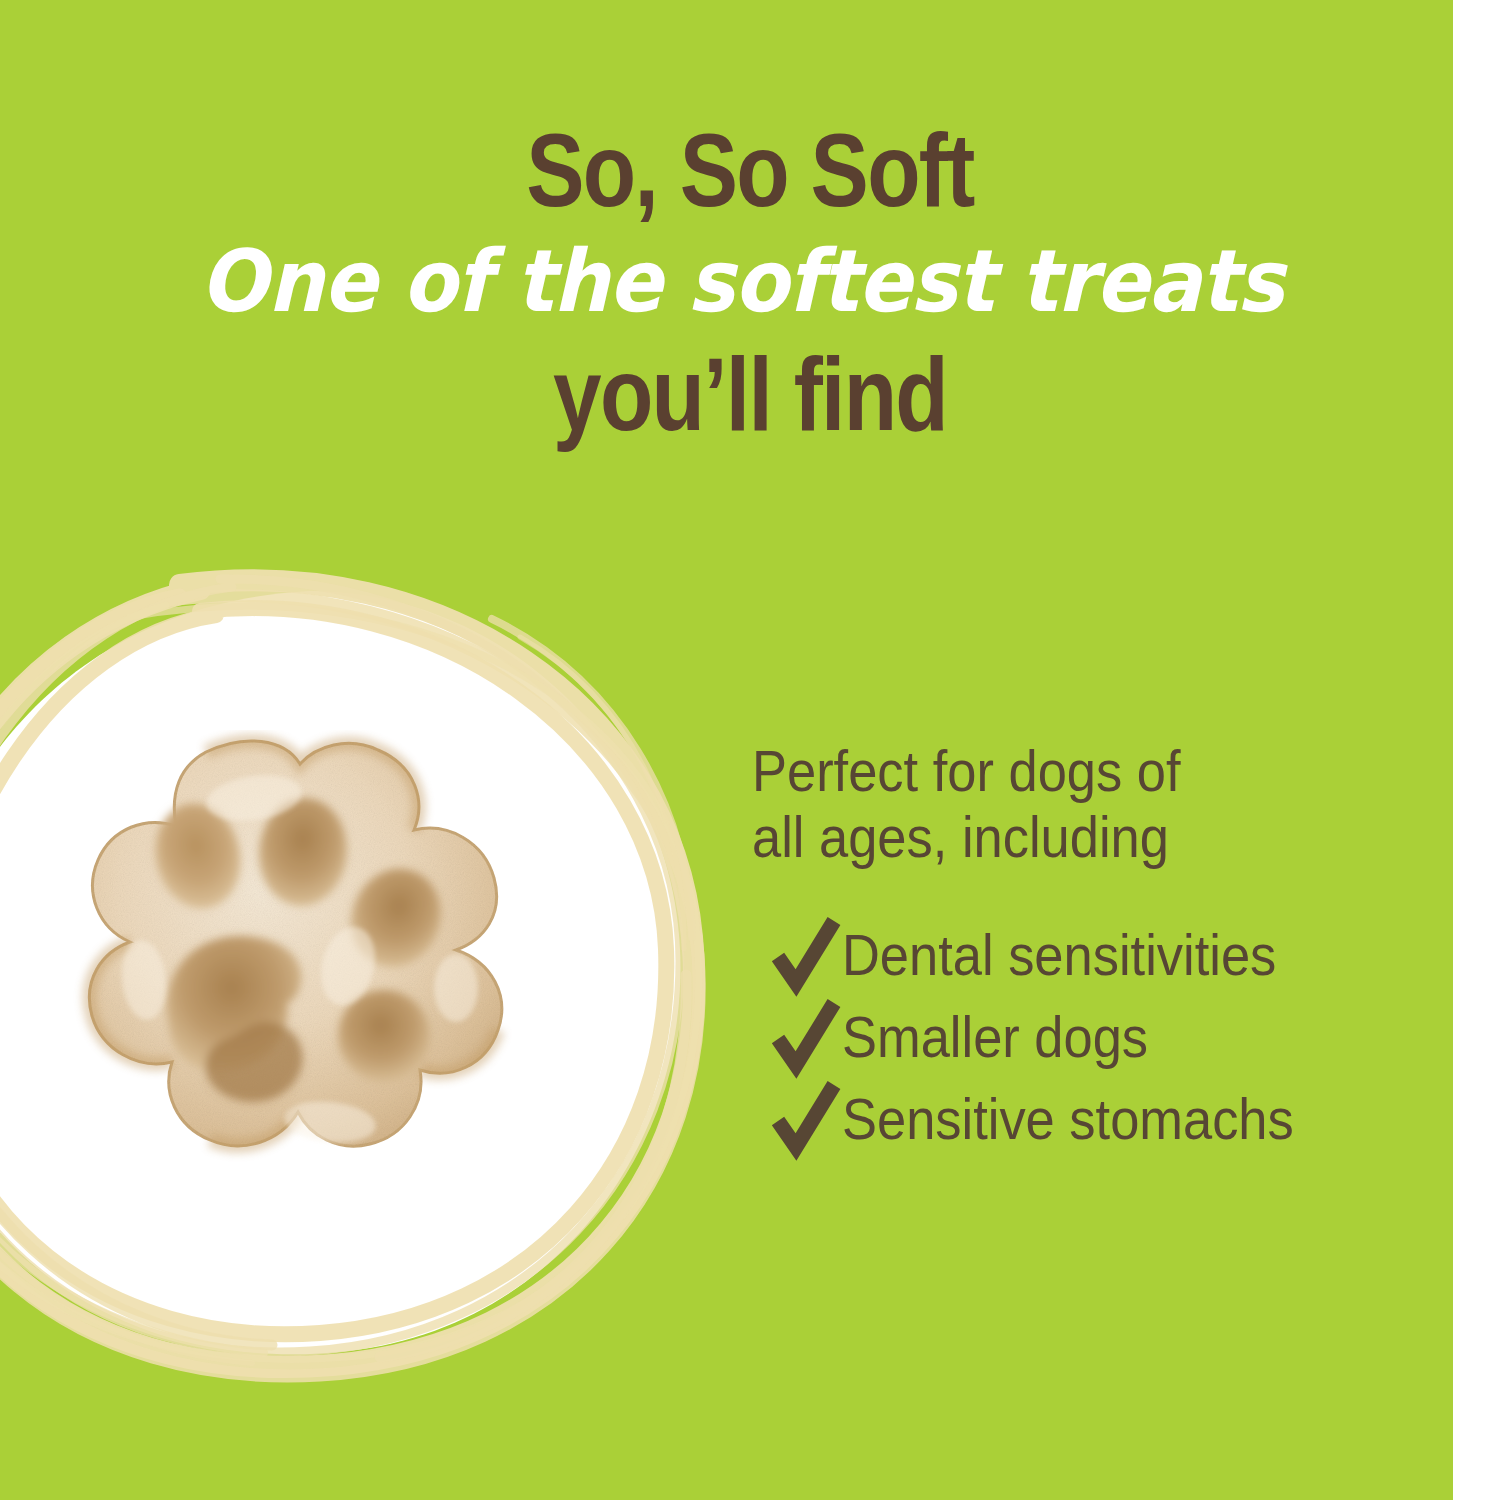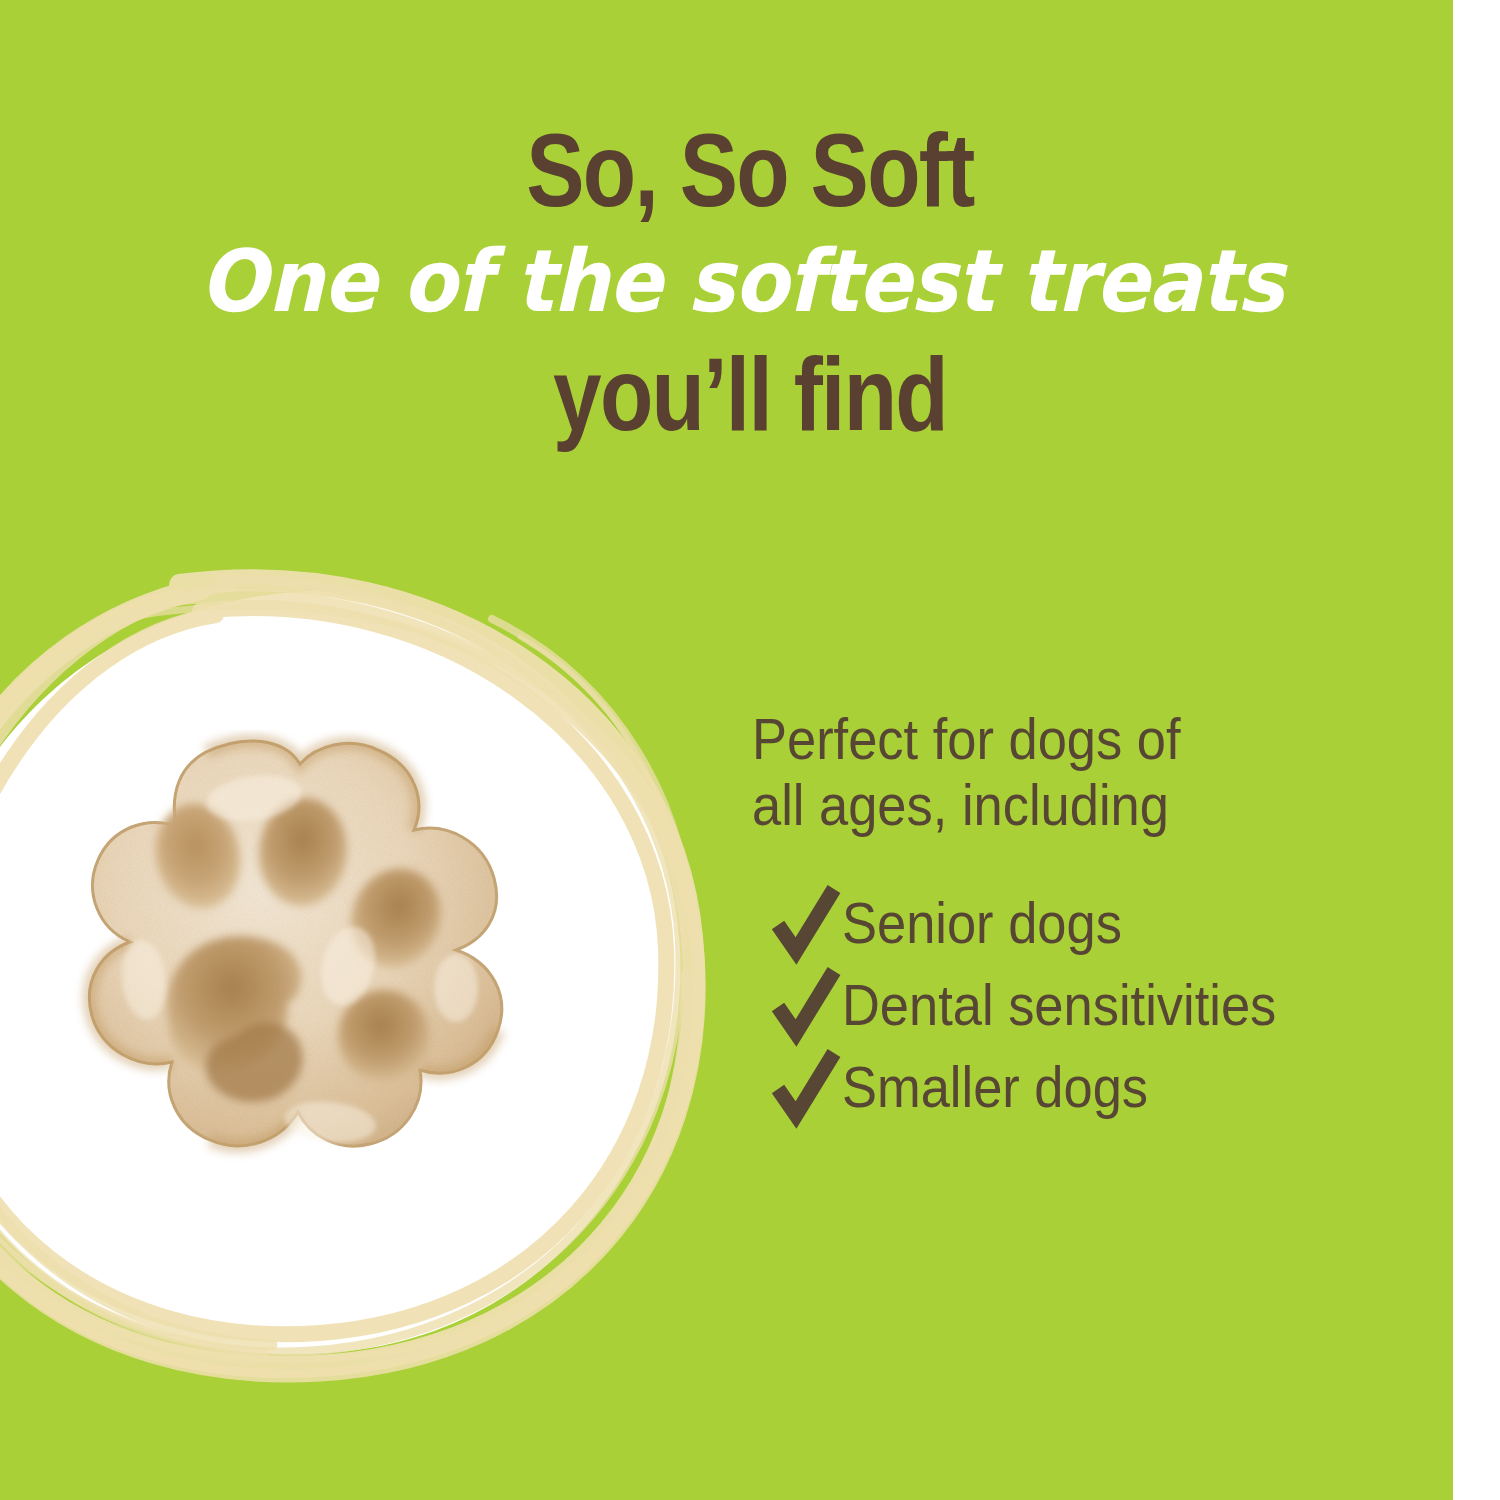--- a/index.html
+++ b/index.html
@@ -99,21 +99,21 @@
   .treat-svg {
     width: 100%;
     height: 100%;
     display: block;
   }
 
   
   .copy-block {
     position: absolute;
     left: 752px;
-    top: 706px;
+    top: 738px;
     width: 710px;
   }
 
   .copy-intro {
     font-family: "Liberation Sans", sans-serif;
     font-weight: normal;
     font-size: 57px;
     line-height: 1.16;
     color: #574634;
     transform: scaleX(0.92);
@@ -304,34 +304,34 @@
     <div class="copy-intro">Perfect for dogs of
 all ages, including</div>
 
     <ul class="checklist">
       <li class="check-item">
         <span class="check-icon">
           <svg viewBox="0 0 66 76">
               <path d="M 4 40 L 22 66 L 60 4" fill="none" stroke="#574634" stroke-width="15" stroke-linecap="butt" stroke-linejoin="miter"></path>
             </svg>
         </span>
-        <span class="check-label">Senior dogs</span>
-      </li>
-      <li class="check-item">
-        <span class="check-icon">
-          <svg viewBox="0 0 66 76">
-              <path d="M 4 40 L 22 66 L 60 4" fill="none" stroke="#574634" stroke-width="15" stroke-linecap="butt" stroke-linejoin="miter"></path>
-            </svg>
-        </span>
         <span class="check-label">Dental sensitivities</span>
       </li>
       <li class="check-item">
         <span class="check-icon">
           <svg viewBox="0 0 66 76">
               <path d="M 4 40 L 22 66 L 60 4" fill="none" stroke="#574634" stroke-width="15" stroke-linecap="butt" stroke-linejoin="miter"></path>
             </svg>
         </span>
         <span class="check-label">Smaller dogs</span>
       </li>
+      <li class="check-item">
+        <span class="check-icon">
+          <svg viewBox="0 0 66 76">
+              <path d="M 4 40 L 22 66 L 60 4" fill="none" stroke="#574634" stroke-width="15" stroke-linecap="butt" stroke-linejoin="miter"></path>
+            </svg>
+        </span>
+        <span class="check-label">Sensitive stomachs</span>
+      </li>
     </ul>
   </div>
 
 </div>
 
 </body></html>

